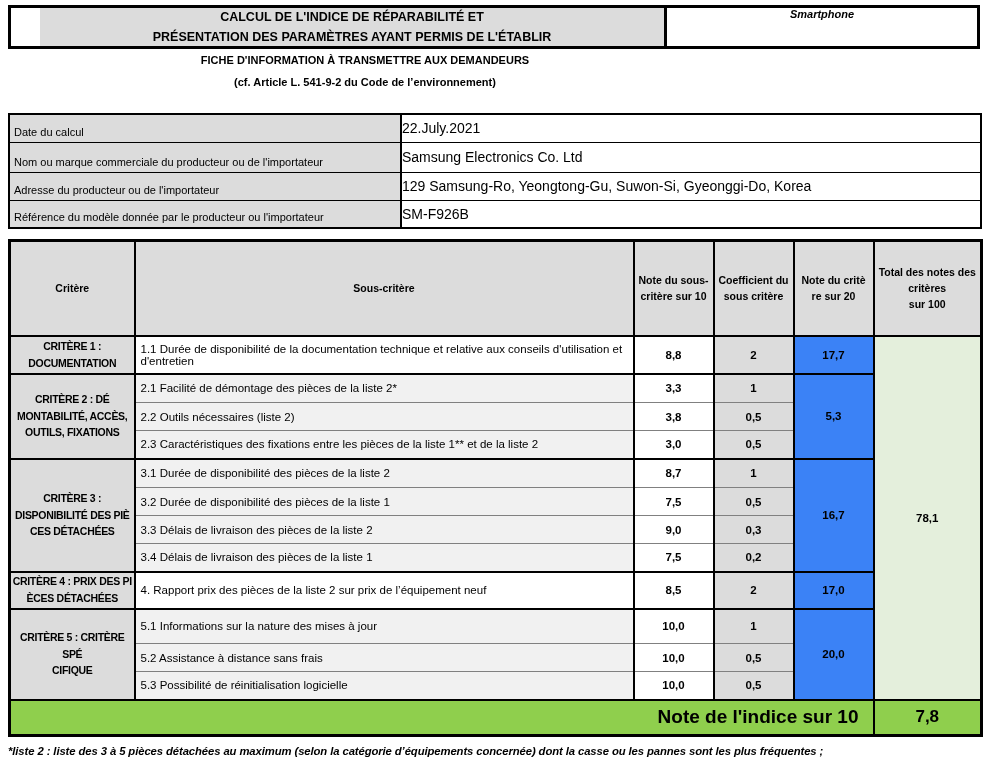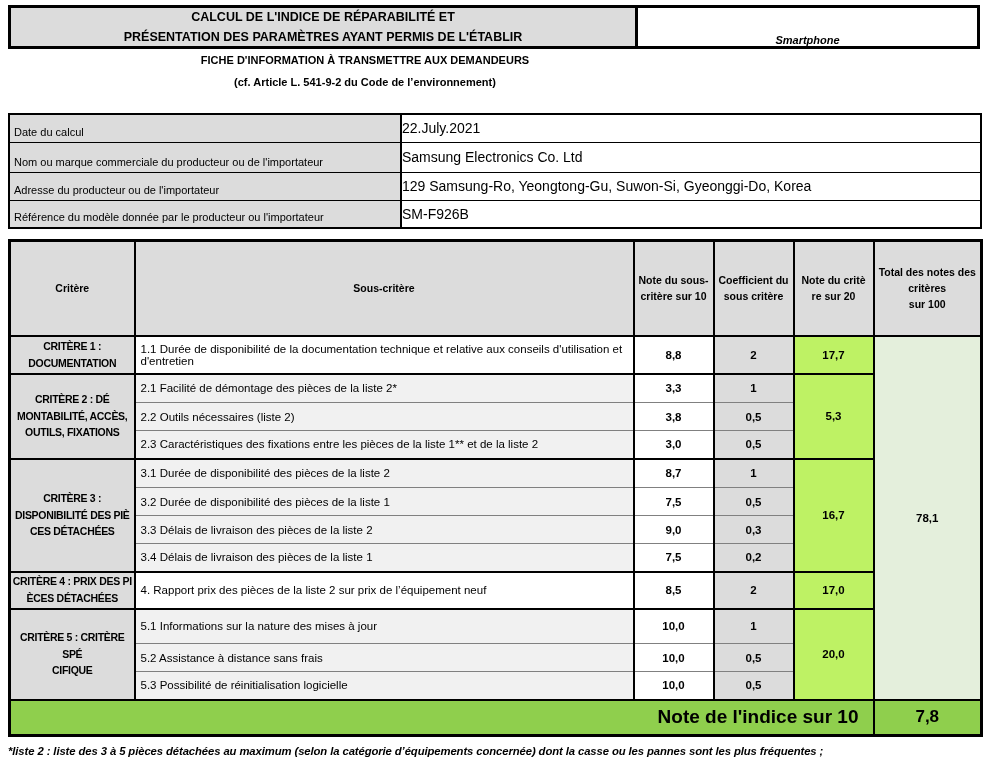--- a/index.html
+++ b/index.html
@@ -3,23 +3,23 @@
 <meta charset="utf-8">
 <style>
   * { margin:0; padding:0; box-sizing:border-box; }
   html,body { width:988px; height:770px; background:#ffffff; overflow:hidden;
               font-family:"Liberation Sans","DejaVu Sans",sans-serif; color:#000; }
 
   
   .top-box { margin:5px 8px 0 8px; display:flex; border:3px solid #000; height:44px; }
   .title-box { width:624px; background:#dcdcdc; display:flex; flex-direction:column;
                justify-content:center; align-items:center; text-align:center;
-               font-weight:bold; font-size:12.5px; line-height:1.6; }
+               font-weight:bold; font-size:12.5px; line-height:1.6;margin-left:29px; }
   .type-box { flex:1; border-left:3px solid #000; background:#fff; display:flex;
-              align-items:flex-end; justify-content:center;
+              align-items:flex-start; justify-content:center;
               font-weight:bold; font-style:italic; font-size:11px; }
 
   .subtitle { width:730px; text-align:center; font-weight:bold;
               font-size:11px; line-height:2.0; }
 
   
   .info-table { margin:20px 8px 0 8px; width:972px; border-collapse:collapse;
                 table-layout:fixed; }
   .info-table td { border:1px solid #000; }
   .info-table { border:2px solid #000; }
@@ -42,21 +42,21 @@
             border-top:1px solid #808080; border-bottom:1px solid #808080; }
   td.sub.shaded, td.note.shaded { background:#f1f1f1; }
   td.note { font-weight:bold; font-size:11.5px; text-align:center; background:#fff;
             border-left:2px solid #000; border-right:2px solid #000;
             border-top:1px solid #808080; border-bottom:1px solid #808080;border-radius:9px; }
   td.note { background:#fff; }
   td.coeff{ font-weight:bold; font-size:11.5px; text-align:center; background:#dcdcdc;
             border-left:2px solid #000; border-right:2px solid #000;
             border-top:1px solid #808080; border-bottom:1px solid #808080; }
   tr.grp-top td.sub, tr.grp-top td.note, tr.grp-top td.coeff { border-top:2px solid #000; }
-  td.n20  { background:#bef264; font-weight:bold; font-size:11.5px; text-align:center;
+  td.n20  { background:#3b82f6; font-weight:bold; font-size:11.5px; text-align:center;
             border:2px solid #000; }
   td.total{ background:#e4efdc; font-weight:bold; font-size:11.5px; text-align:center;
             border:2px solid #000; }
   tr.final td { background:#8fcf4d; border:2px solid #000; }
   td.final-label { text-align:right; font-weight:bold; font-size:19px;
                    padding-right:14px; }
   td.final-value { text-align:center; font-weight:bold; font-size:17px; }
 
   
   .footnotes { margin:6px 8px 0 8px; font-style:italic; font-weight:bold;

